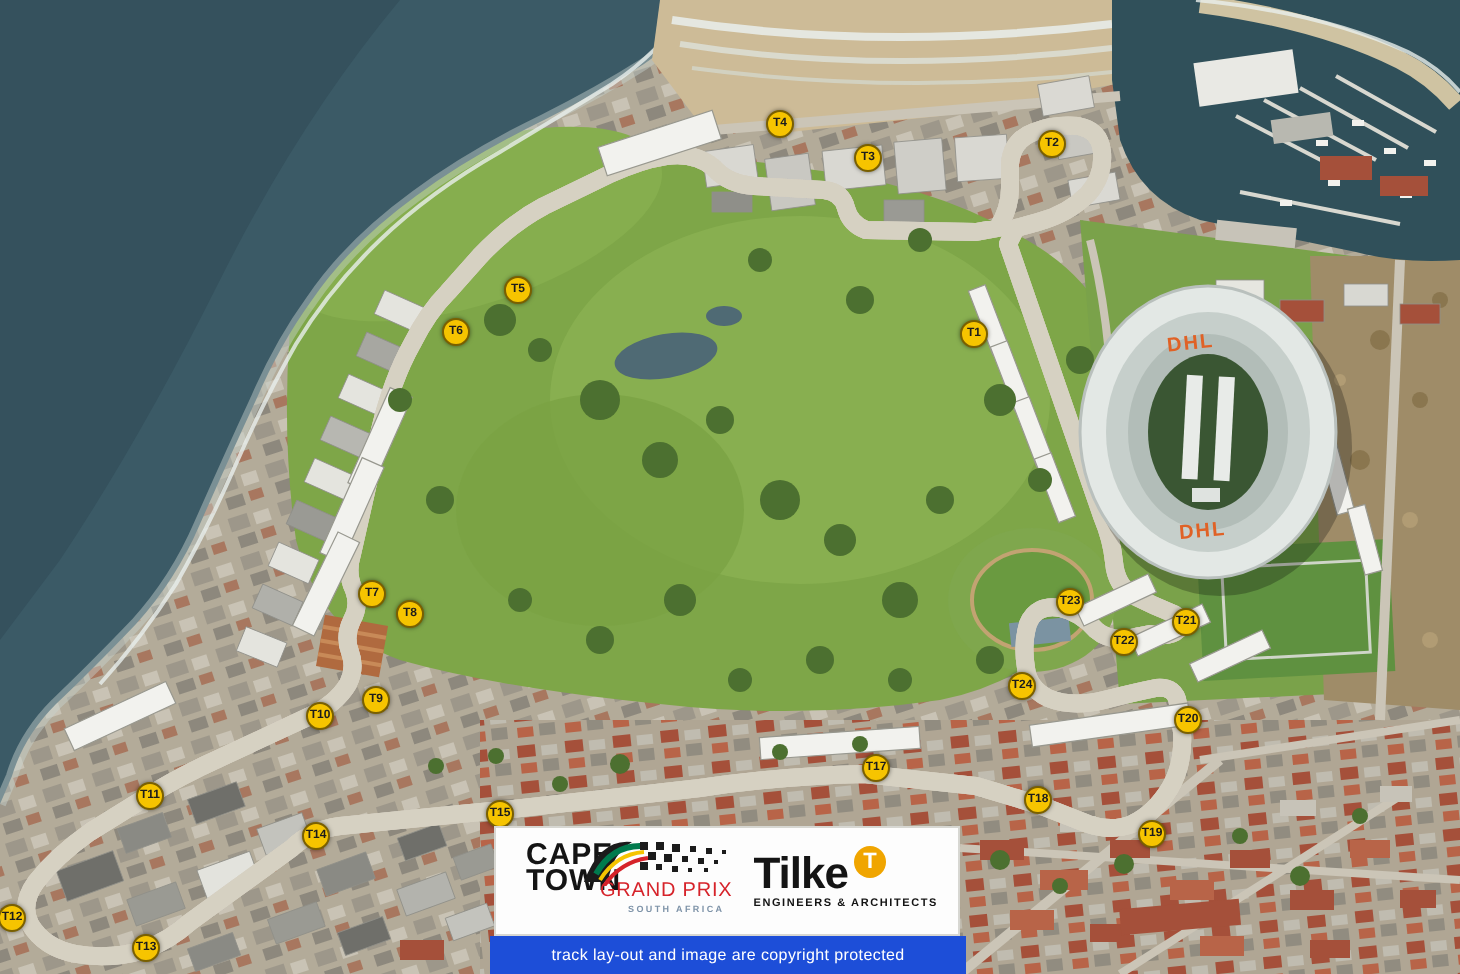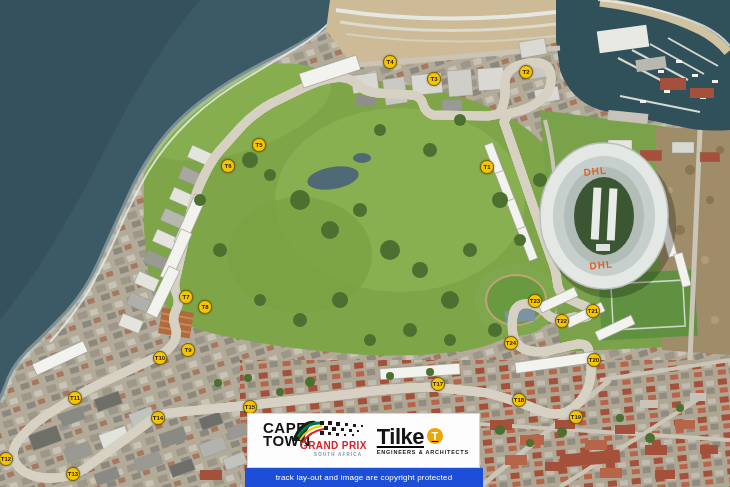--- a/index.html
+++ b/index.html
@@ -16,26 +16,26 @@
   
   #logo-box{position:absolute;left:247px;top:413px;width:233px;height:55px;
             background:#fdfdfd;border:1px solid #d7d7d2;box-sizing:border-box;
             display:flex;align-items:center;}
   .ctgp{position:relative;width:126px;height:100%;}
   .cape{position:absolute;left:15px;top:7px;font-size:15px;font-weight:900;
         letter-spacing:.5px;color:#141414;line-height:13px;}
   .town{position:absolute;left:15px;top:20px;font-size:15px;font-weight:900;
         letter-spacing:.5px;color:#141414;line-height:13px;}
   .flag-svg{position:absolute;left:42px;top:3px;}
-  .grand-prix{position:absolute;left:52px;top:26px;font-size:10px;font-weight:700;
+  .grand-prix{position:absolute;left:52px;top:26px;font-size:10px;font-weight:400;
         color:#d6232a;letter-spacing:.4px;}
   .south-africa{position:absolute;left:66px;top:38px;font-size:4.5px;font-weight:700;
         color:#7e93a8;letter-spacing:1.2px;}
   .tilke{margin-left:auto;padding-right:10px;text-align:left;position:relative;}
-  .tilke-row{display:flex;align-items:center;text-decoration:underline;}
+  .tilke-row{display:flex;align-items:flex-start;}
   .tilke-name{font-size:22px;font-weight:700;color:#141414;letter-spacing:-.5px;
         line-height:22px;}
   .tilke-badge{width:16px;height:16px;border-radius:50%;margin-left:3px;margin-top:-3px;
         color:#fff;font-size:11px;font-weight:800;display:flex;align-items:center;
         justify-content:center;}
   .tilke-sub{font-size:5.5px;font-weight:800;color:#141414;letter-spacing:.8px;
         margin-top:1px;}
   
   #caption-bar{position:absolute;left:245px;top:468px;width:238px;height:19px;
         background:#1d4ed8;color:#fff;display:flex;align-items:center;

